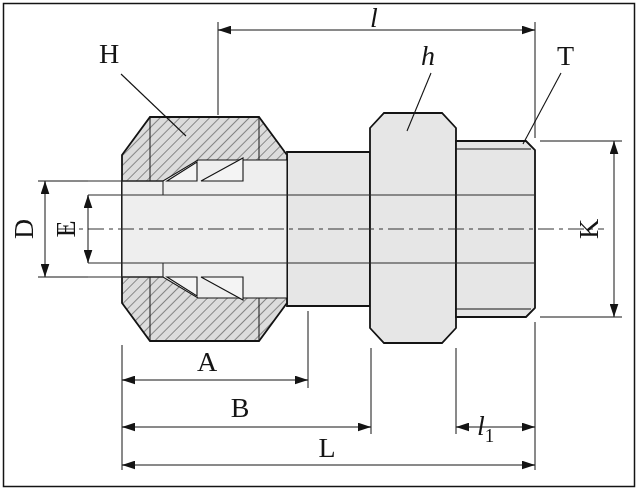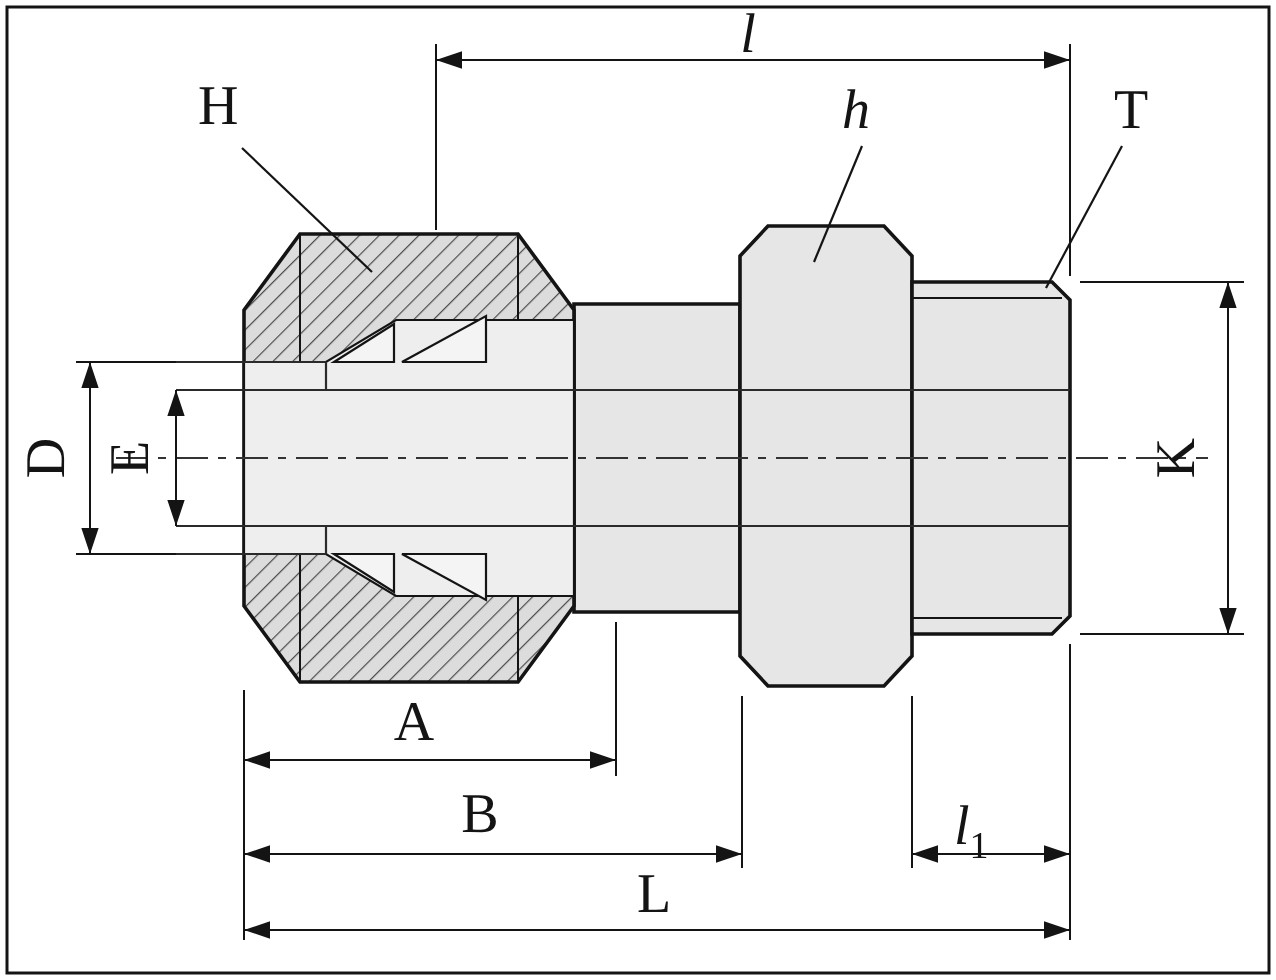--- a/index.html
+++ b/index.html
@@ -122,15 +122,15 @@
   <span class="dim-label rot" style="left:66px;top:229px;">E</span>
 
   <span class="dim-label rot" style="left:589px;top:229px;">K</span>
 
   <span class="dim-label ctr" style="left:207px;top:348px;">A</span>
 
   <span class="dim-label ctr" style="left:240px;top:394px;">B</span>
 
   <span class="dim-label ctr" style="left:327px;top:434px;">L</span>
 
-  <span class="dim-label" style="left:477px;top:400px;"><span class="it">l</span><span class="sub">1</span></span>
+  <span class="dim-label" style="left:477px;top:412px;"><span class="it">l</span><span class="sub">1</span></span>
 
 </div>
 
 </body></html>

